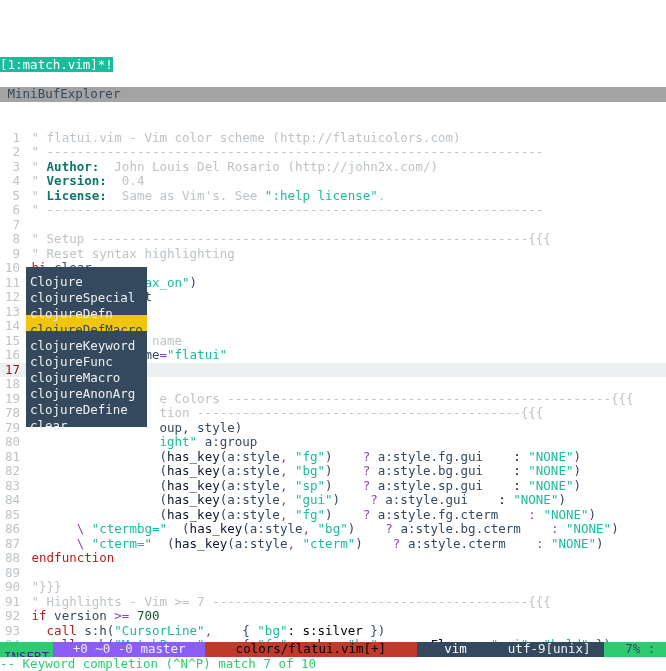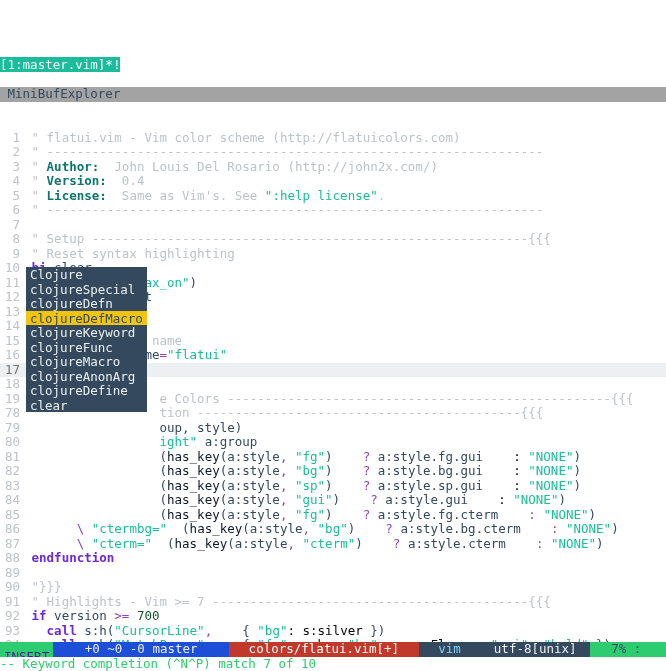--- a/index.html
+++ b/index.html
@@ -1,65 +1,65 @@
 <!DOCTYPE html>
 <html><head>
 <meta charset="utf-8">
 <style>
 *{margin:0;padding:0;box-sizing:border-box}
 body{font-family:'Menlo','Consolas',monospace;font-size:12.5px;line-height:14.5px;background:#fff;width:666px;height:671px;overflow:hidden;white-space:pre}
 .tab-bar{background:#fff}
 .tab-active{background:#1abc9c;color:#fff}
 .minibuf{background:#a3a3a3;color:#34495e}
 .ln{display:inline-block;width:24px;text-align:right;color:#bdc3c7;padding-right:4px}
-.ln-cur{color:#737373}
+.ln-cur{color:#7f1d1d}
 .row{height:14.5px}
 .cursor-row{background:#ecf0f1}
 .comment{color:#bdc3c7}
-.kw{color:#6d28d9;font-weight:bold}
+.kw{color:#b91c1c;font-weight:normal}
 .str{color:#1abc9c}
 .num{color:#14532d}
 .func{color:#0f172a}
 .special{color:#8e44ad}
 .paren{color:#34495e}
 .ident{color:#34495e}
 .teal{color:#0f766e}
 .completion{position:absolute;left:26px;top:267px;background:#34495e;color:#ecf0f1;z-index:10}
-.comp-item{padding:1px 4px;height:14.5px}
+.comp-item{padding:8px 4px;height:14.5px}
 .comp-sel{background:#f1c40f;color:#34495e}
 .status{position:absolute;bottom:14.5px;left:0;right:0;height:14.5px;background:#34495e;color:#fff;display:flex}
 .status .ins{background:#2ecc71;color:#4c1d95;padding:8px 4px}
-.status .git{background:#1d4ed8;color:#ecf0f1;padding:0 24px}
-.status .file{background:#c0392b;color:#ffffff;padding:0 12px}
+.status .git{background:#8b5cf6;color:#ecf0f1;padding:0 12px}
+.status .file{background:#c0392b;color:#000000;padding:0 23px}
 .status .spacer{flex:1;background:#34495e}
-.status .vim{background:#34495e;color:#7dd3fc;padding:0 12px}
+.status .vim{background:#34495e;color:#ffffff;padding:0 20px}
 .status .enc{background:#34495e;color:#ecf0f1;padding:0 6px}
 .status .pct{background:#2ecc71;color:#34495e;padding:0 6px}
 .status .pos{background:#2ecc71;color:#4c1d95;padding:0 6px}
 .cmdline{position:absolute;bottom:0;left:0;right:0;height:14.5px;background:#fff;color:#2ecc71}
 .code-area{position:relative}
 </style>
 </head>
 <body>
 
 
 
-<div class="tab-bar"><span class="tab-active">[1:master.vim]*!</span></div>
+<div class="tab-bar"><span class="tab-active">[1:match.vim]*!</span></div>
 <div class="minibuf"> MiniBufExplorer                                                                   </div>
 
 <div class="code-area" id="code"><div class="row"><span class="ln">1</span> <span class="comment">" flatui.vim - Vim color scheme (http://flatuicolors.com)</span></div><div class="row"><span class="ln">2</span> <span class="comment">" ------------------------------------------------------------------</span></div><div class="row"><span class="ln">3</span> <span class="comment">" </span><span class="teal" style="font-weight:bold">Author:</span><span class="comment">  John Louis Del Rosario (http://john2x.com/)</span></div><div class="row"><span class="ln">4</span> <span class="comment">" </span><span class="teal" style="font-weight:bold">Version:</span><span class="comment">  0.4</span></div><div class="row"><span class="ln">5</span> <span class="comment">" </span><span class="teal" style="font-weight:bold">License:</span><span class="comment">  Same as Vim's. See </span><span class="str">":help license"</span><span class="comment">.</span></div><div class="row"><span class="ln">6</span> <span class="comment">" ------------------------------------------------------------------</span></div><div class="row"><span class="ln">7</span> </div><div class="row"><span class="ln">8</span> <span class="comment">" Setup ----------------------------------------------------------{{{</span></div><div class="row"><span class="ln">9</span> <span class="comment">" Reset syntax highlighting</span></div><div class="row"><span class="ln">10</span> <span class="kw">hi</span><span class="ident"> clear</span></div><div class="row"><span class="ln">11</span> <span class="kw">if</span> <span class="func">exists</span><span class="paren">(</span><span class="str">"syntax_on"</span><span class="paren">)</span></div><div class="row"><span class="ln">12</span>     <span class="ident">syntax reset</span></div><div class="row"><span class="ln">13</span> <span class="kw">endif</span></div><div class="row"><span class="ln">14</span> </div><div class="row"><span class="ln">15</span> <span class="comment">" Declare theme name</span></div><div class="row"><span class="ln">16</span> <span class="kw">let</span> <span class="ident">g:colors_name</span><span class="special">=</span><span class="str">"flatui"</span></div><div class="row cursor-row"><span class="ln ln-cur">17</span> <span class="ident">clojureDefMacro</span></div><div class="row"><span class="ln">18</span> </div><div class="row"><span class="ln">19</span>                  <span class="comment">e Colors ---------------------------------------------------{{{</span></div><div class="row"><span class="ln">78</span>                  <span class="comment">tion -------------------------------------------{{{</span></div><div class="row"><span class="ln">79</span>                  <span class="ident">oup, style</span><span class="paren">)</span></div><div class="row"><span class="ln">80</span>                  <span class="str">ight"</span><span class="ident"> a:group</span></div><div class="row"><span class="ln">81</span>                  <span class="paren">(</span><span class="func">has_key</span><span class="paren">(</span><span class="ident">a:style</span><span class="special">,</span> <span class="str">"fg"</span><span class="paren">)</span>    <span class="special">?</span> <span class="ident">a:style.fg.gui</span>    : <span class="str">"NONE"</span><span class="paren">)</span></div><div class="row"><span class="ln">82</span>                  <span class="paren">(</span><span class="func">has_key</span><span class="paren">(</span><span class="ident">a:style</span><span class="special">,</span> <span class="str">"bg"</span><span class="paren">)</span>    <span class="special">?</span> <span class="ident">a:style.bg.gui</span>    : <span class="str">"NONE"</span><span class="paren">)</span></div><div class="row"><span class="ln">83</span>                  <span class="paren">(</span><span class="func">has_key</span><span class="paren">(</span><span class="ident">a:style</span><span class="special">,</span> <span class="str">"sp"</span><span class="paren">)</span>    <span class="special">?</span> <span class="ident">a:style.sp.gui</span>    : <span class="str">"NONE"</span><span class="paren">)</span></div><div class="row"><span class="ln">84</span>                  <span class="paren">(</span><span class="func">has_key</span><span class="paren">(</span><span class="ident">a:style</span><span class="special">,</span> <span class="str">"gui"</span><span class="paren">)</span>    <span class="special">?</span> <span class="ident">a:style.gui</span>    : <span class="str">"NONE"</span><span class="paren">)</span></div><div class="row"><span class="ln">85</span>                  <span class="paren">(</span><span class="func">has_key</span><span class="paren">(</span><span class="ident">a:style</span><span class="special">,</span> <span class="str">"fg"</span><span class="paren">)</span>    <span class="special">?</span> <span class="ident">a:style.fg.cterm</span>    <span class="special">:</span> <span class="str">"NONE"</span><span class="paren">)</span></div><div class="row"><span class="ln">86</span>       <span class="special">\</span> <span class="str">"ctermbg="</span>  <span class="paren">(</span><span class="func">has_key</span><span class="paren">(</span><span class="ident">a:style</span><span class="special">,</span> <span class="str">"bg"</span><span class="paren">)</span>    <span class="special">?</span> <span class="ident">a:style.bg.cterm</span>    <span class="special">:</span> <span class="str">"NONE"</span><span class="paren">)</span></div><div class="row"><span class="ln">87</span>       <span class="special">\</span> <span class="str">"cterm="</span>  <span class="paren">(</span><span class="func">has_key</span><span class="paren">(</span><span class="ident">a:style</span><span class="special">,</span> <span class="str">"cterm"</span><span class="paren">)</span>    <span class="special">?</span> <span class="ident">a:style.cterm</span>    <span class="special">:</span> <span class="str">"NONE"</span><span class="paren">)</span></div><div class="row"><span class="ln">88</span> <span class="kw">endfunction</span></div><div class="row"><span class="ln">89</span> </div><div class="row"><span class="ln">90</span> <span class="comment">"}}}</span></div><div class="row"><span class="ln">91</span> <span class="comment">" Highlights - Vim &gt;= 7 ------------------------------------------{{{</span></div><div class="row"><span class="ln">92</span> <span class="kw">if</span><span class="ident"> version </span><span class="special">&gt;= </span><span class="num">700</span></div><div class="row"><span class="ln">93</span>   <span class="kw">call</span> <span class="ident">s:h</span><span class="paren">(</span><span class="str">"CursorLine"</span><span class="special">,</span>    <span class="paren">{ </span><span class="str">"bg"</span>: s:silver<span class="paren"> })</span></div><div class="row"><span class="ln">94</span>   <span class="kw">call</span> <span class="ident">s:h</span><span class="paren">(</span><span class="str">"MatchParen"</span><span class="special">,</span>    <span class="paren">{ </span><span class="str">"fg"</span>: s:bg, <span class="str">"bg"</span>: s:sunFlower, <span class="str">"gui"</span>: <span class="str">"bold"</span><span class="paren"> })</span></div><div class="row"><span class="ln">95</span>   <span class="kw">call</span> <span class="ident">s:h</span><span class="paren">(</span><span class="str">"Pmenu"</span><span class="special">,</span>    <span class="paren">{ </span><span class="str">"fg"</span>: s:clouds, <span class="str">"bg"</span>: s:wetAsphalt<span class="paren"> })</span></div><div class="row"><span class="ln">96</span>   <span class="kw">call</span> <span class="ident">s:h</span><span class="paren">(</span><span class="str">"PmenuThumb"</span><span class="special">,</span>    <span class="paren">{ </span><span class="str">"bg"</span>: s:sunFlower<span class="paren"> })</span></div></div>
 
 <div class="completion" id="comp"><div class="comp-item">Clojure        </div><div class="comp-item">clojureSpecial </div><div class="comp-item">clojureDefn    </div><div class="comp-item comp-sel">clojureDefMacro</div><div class="comp-item">clojureKeyword </div><div class="comp-item">clojureFunc    </div><div class="comp-item">clojureMacro   </div><div class="comp-item">clojureAnonArg </div><div class="comp-item">clojureDefine  </div><div class="comp-item">clear          </div></div>
 
 <div class="status">
   <span class="ins">INSERT</span>
   <span class="git"> +0 ~0 -0 master </span>
   <span class="file"> colors/flatui.vim[+] </span>
   <span class="spacer"></span>
   <span class="vim"> vim </span>
-  <span class="enc"> utf-8[unix] </span>
+  <span class="enc"> utf-9[unix] </span>
   <span class="pct">  7% :</span>
   <span class="pos">  17:  3 </span>
 </div>
 <div class="cmdline">-- Keyword completion (^N^P) match 7 of 10</div>
 
 
 
 
 </body></html>

